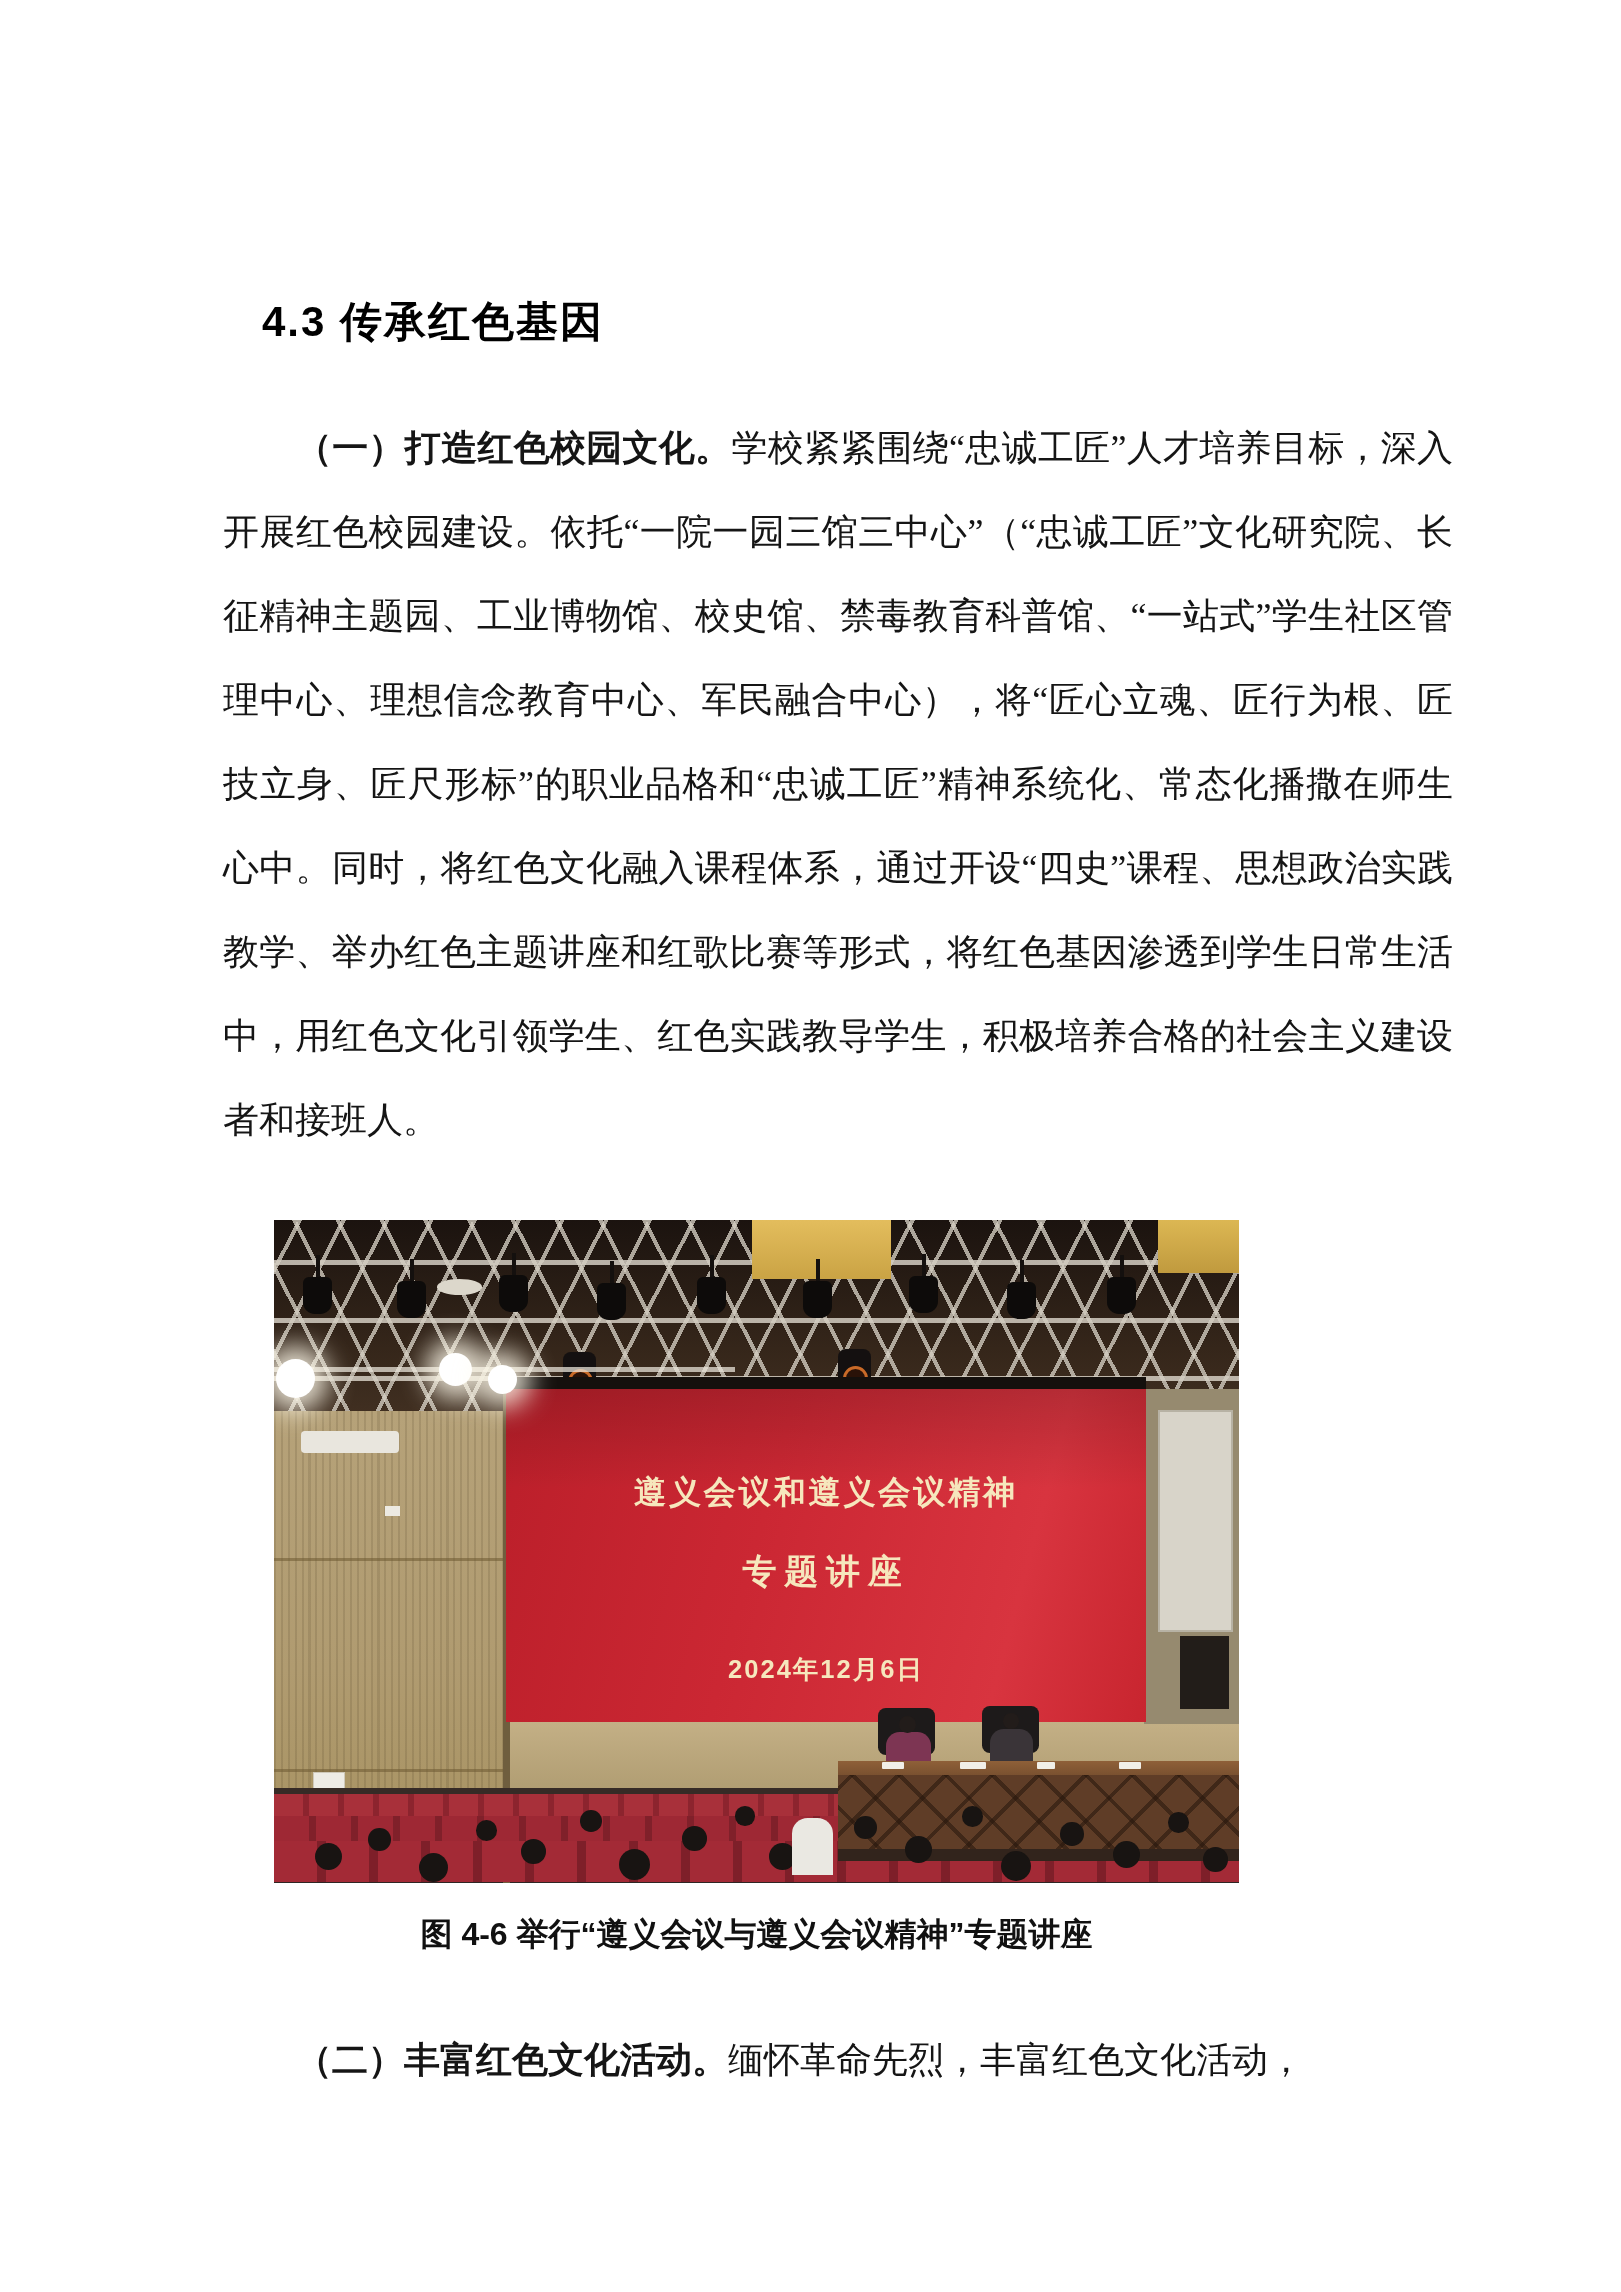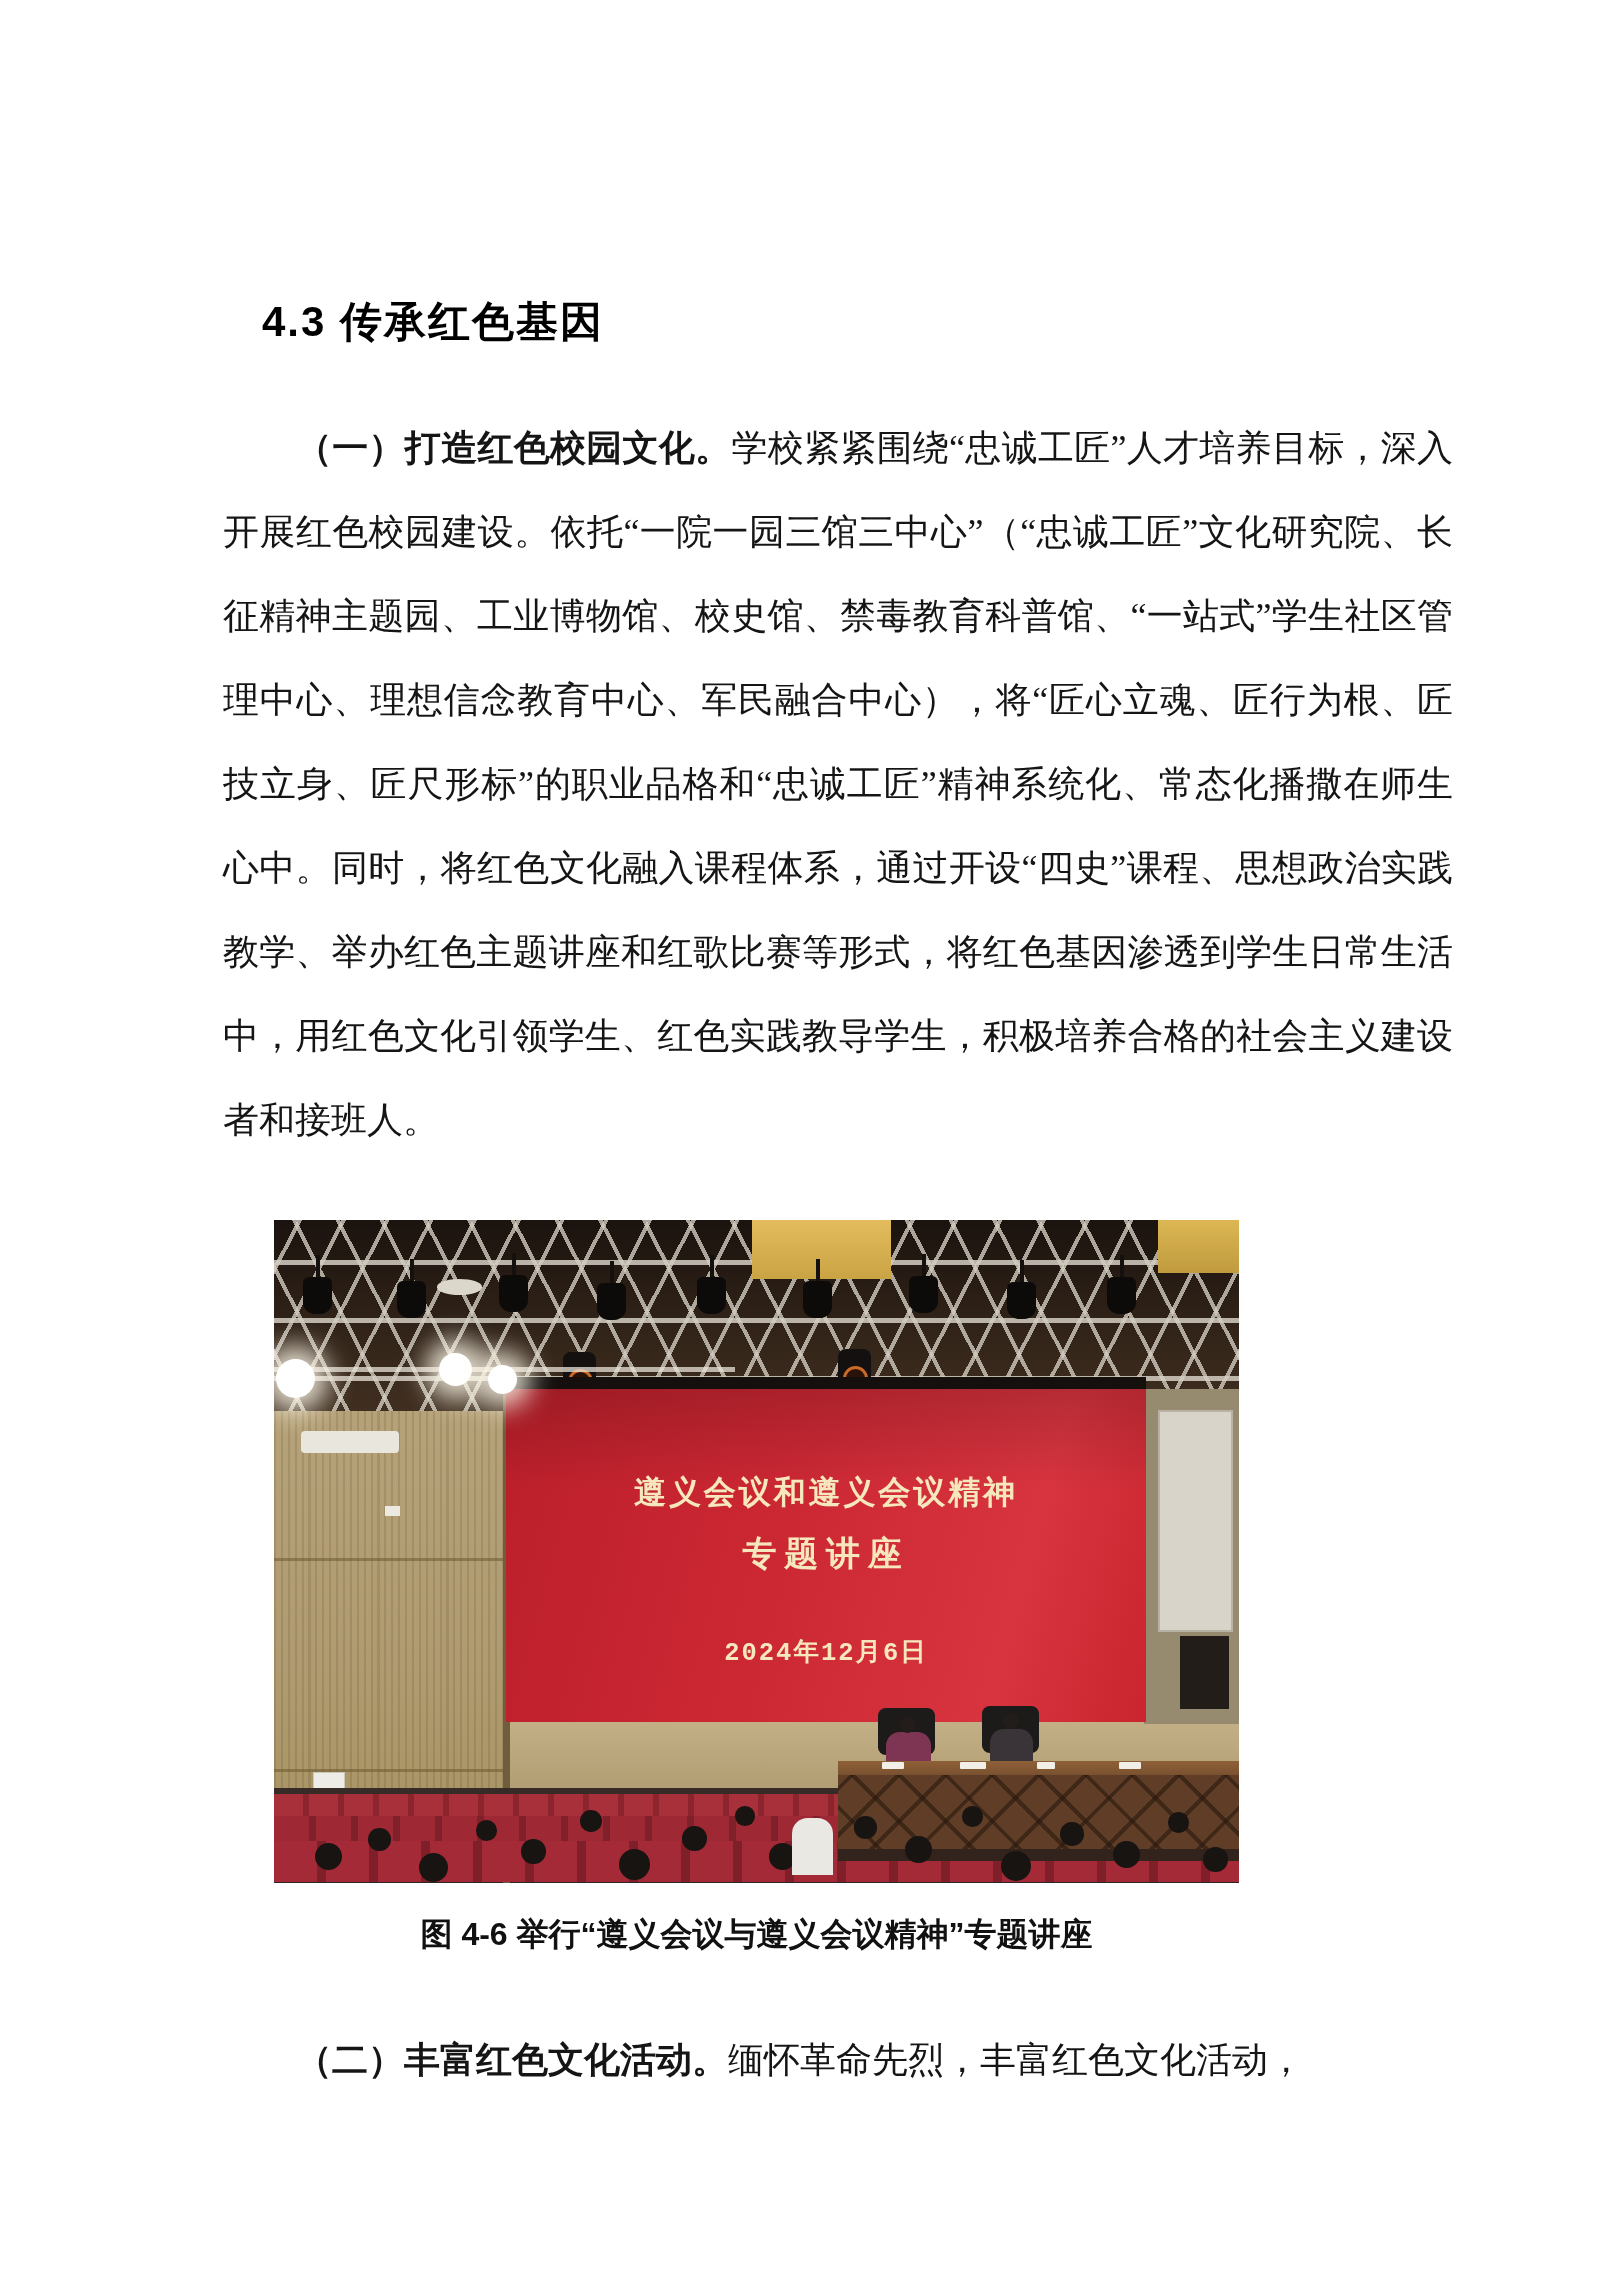--- a/index.html
+++ b/index.html
@@ -75,25 +75,25 @@
   .ph-proj{left:884px;top:190px;width:71px;height:218px;background:#d8d4c9;border:2px solid #b7b2a4;z-index:3;}
   .ph-speakerbox{left:906px;top:416px;width:49px;height:73px;background:#221d19;z-index:3;}
 
   
   .ph-screen{
     left:232px;top:169px;width:640px;height:333px;z-index:4;
     background:
       linear-gradient(rgba(0,0,0,.16), rgba(0,0,0,0) 30%),
       linear-gradient(105deg,#bb1f2a 0%,#cb2733 40%,#d8343f 78%,#c8252f 100%);
     display:flex;flex-direction:column;align-items:center;
-    color:#f6e7bd;font-family:Liberation Mono, monospace;font-weight:bold;
+    color:#f6e7bd;font-family:Liberation Sans, sans-serif;font-weight:bold;
   }
   .ph-screen-bezel{left:232px;top:157px;width:640px;height:11.8px;background:#15100d;z-index:4;}
   .scr-l1{margin-top:82px;font-size:32px;letter-spacing:2.9px;}
-  .scr-l2{margin-top:16px;font-size:34px;letter-spacing:7.8px;}
+  .scr-l2{margin-top:34px;font-size:34px;letter-spacing:7.8px;}
   .scr-date{margin-top:57px;font-size:25.5px;letter-spacing:2px;}
 
   
   .chairback{width:57px;height:47px;border-radius:7.8px;background:#1d1a1a;z-index:5;}
   .head{border-radius:50%;background:#221c1a;position:absolute;z-index:7;}
   .torso{border-radius:13.7px 13.7px 0 0;position:absolute;z-index:6;}
   .ph-table-top{left:564px;top:541px;width:402px;height:13.7px;background:linear-gradient(#8f6038,#7a5130);z-index:8;}
   .ph-table-front{left:564px;top:555px;width:402px;height:76px;z-index:8;
     background:
       repeating-linear-gradient(45deg, transparent 0 29px, rgba(38,22,12,.55) 29px 33px),

